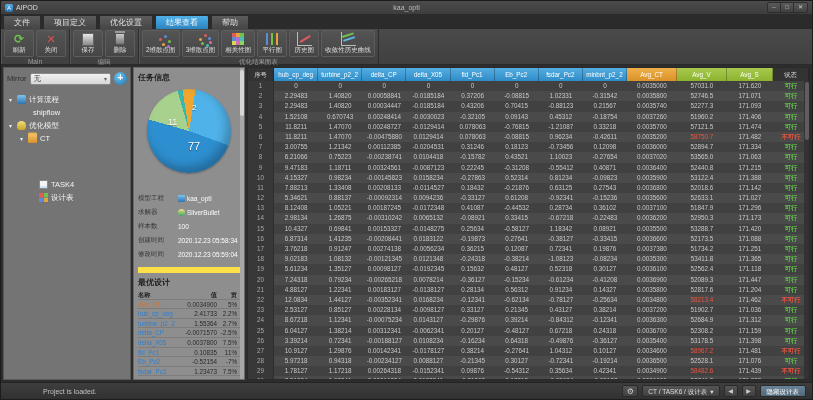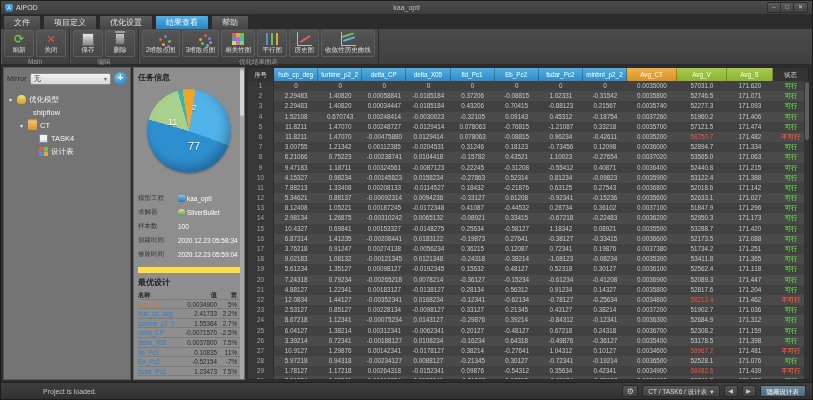--- a/index.html
+++ b/index.html
@@ -222,34 +222,39 @@
         <span class="flabel">Mirror</span>
         <div class="fselect">
           <span>无</span>
           <span class="fsel-arrow">▾</span>
         </div>
         <div class="addbtn">+</div>
       </div>
       <div id="tree">
           <div class="tnode" style="padding-left: 2px;">
             <span class="texp">▾</span>
-            <span class="ticon ti-opt"></span>
-            <span class="tlabel">优化模型</span>
+            <span class="ticon ti-calc"></span>
+            <span class="tlabel">计算流程</span>
           </div>
           <div class="tnode" style="padding-left: 13px;">
             <span class="texp"></span>
             <span class="ticon ti-blank"></span>
             <span class="tlabel">shipflow</span>
           </div>
+          <div class="tnode" style="padding-left: 2px;">
+            <span class="texp">▾</span>
+            <span class="ticon ti-opt"></span>
+            <span class="tlabel">优化模型</span>
+          </div>
           <div class="tnode" style="padding-left: 13px;">
             <span class="texp">▾</span>
             <span class="ticon ti-folder"></span>
             <span class="tlabel">CT</span>
           </div>
-          <div class="tnode" style="padding-left: 24px;">
+          <div class="tnode" style="padding-left: 24px; margin-top: 33px;">
             <span class="texp"></span>
             <span class="ticon ti-doc"></span>
             <span class="tlabel">TASK4</span>
           </div>
           <div class="tnode" style="padding-left: 24px;">
             <span class="texp"></span>
             <span class="ticon ti-grid"></span>
             <span class="tlabel">设计表</span>
           </div>
         </div>

